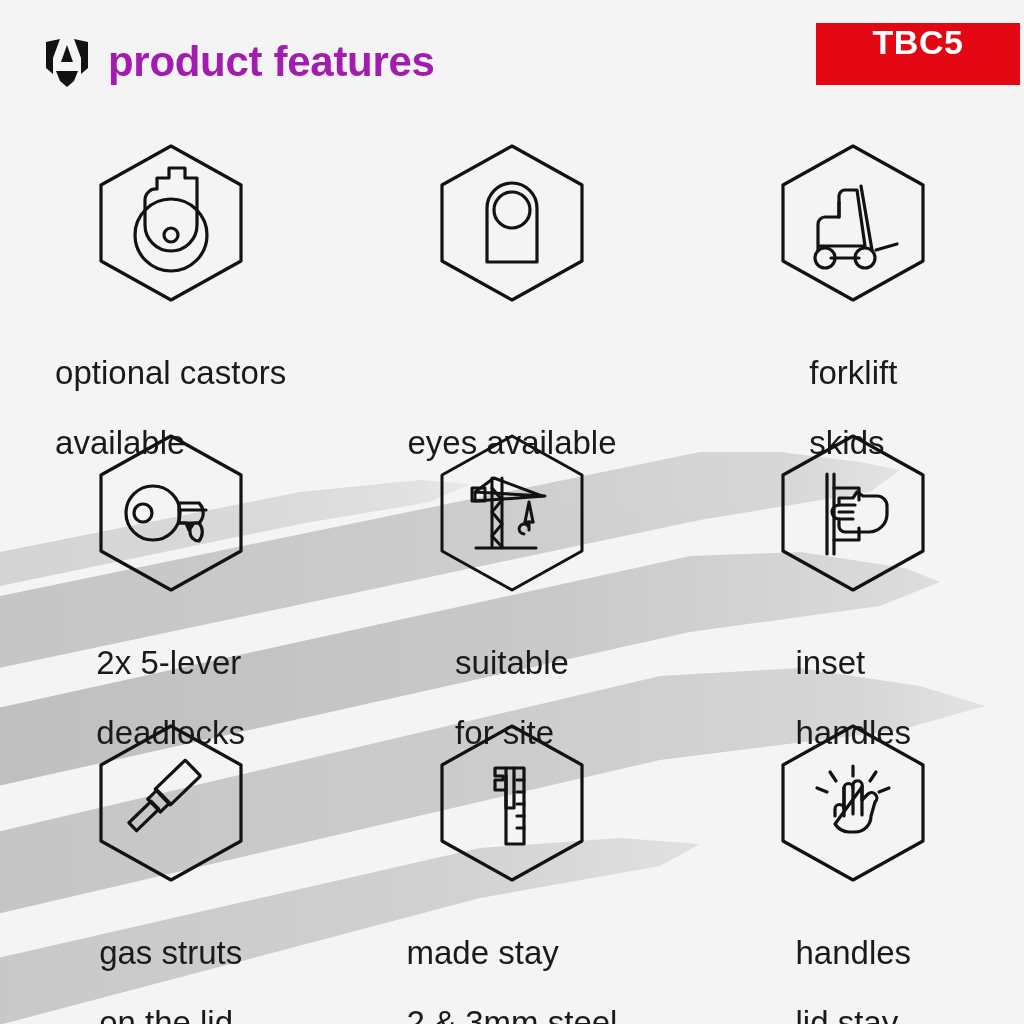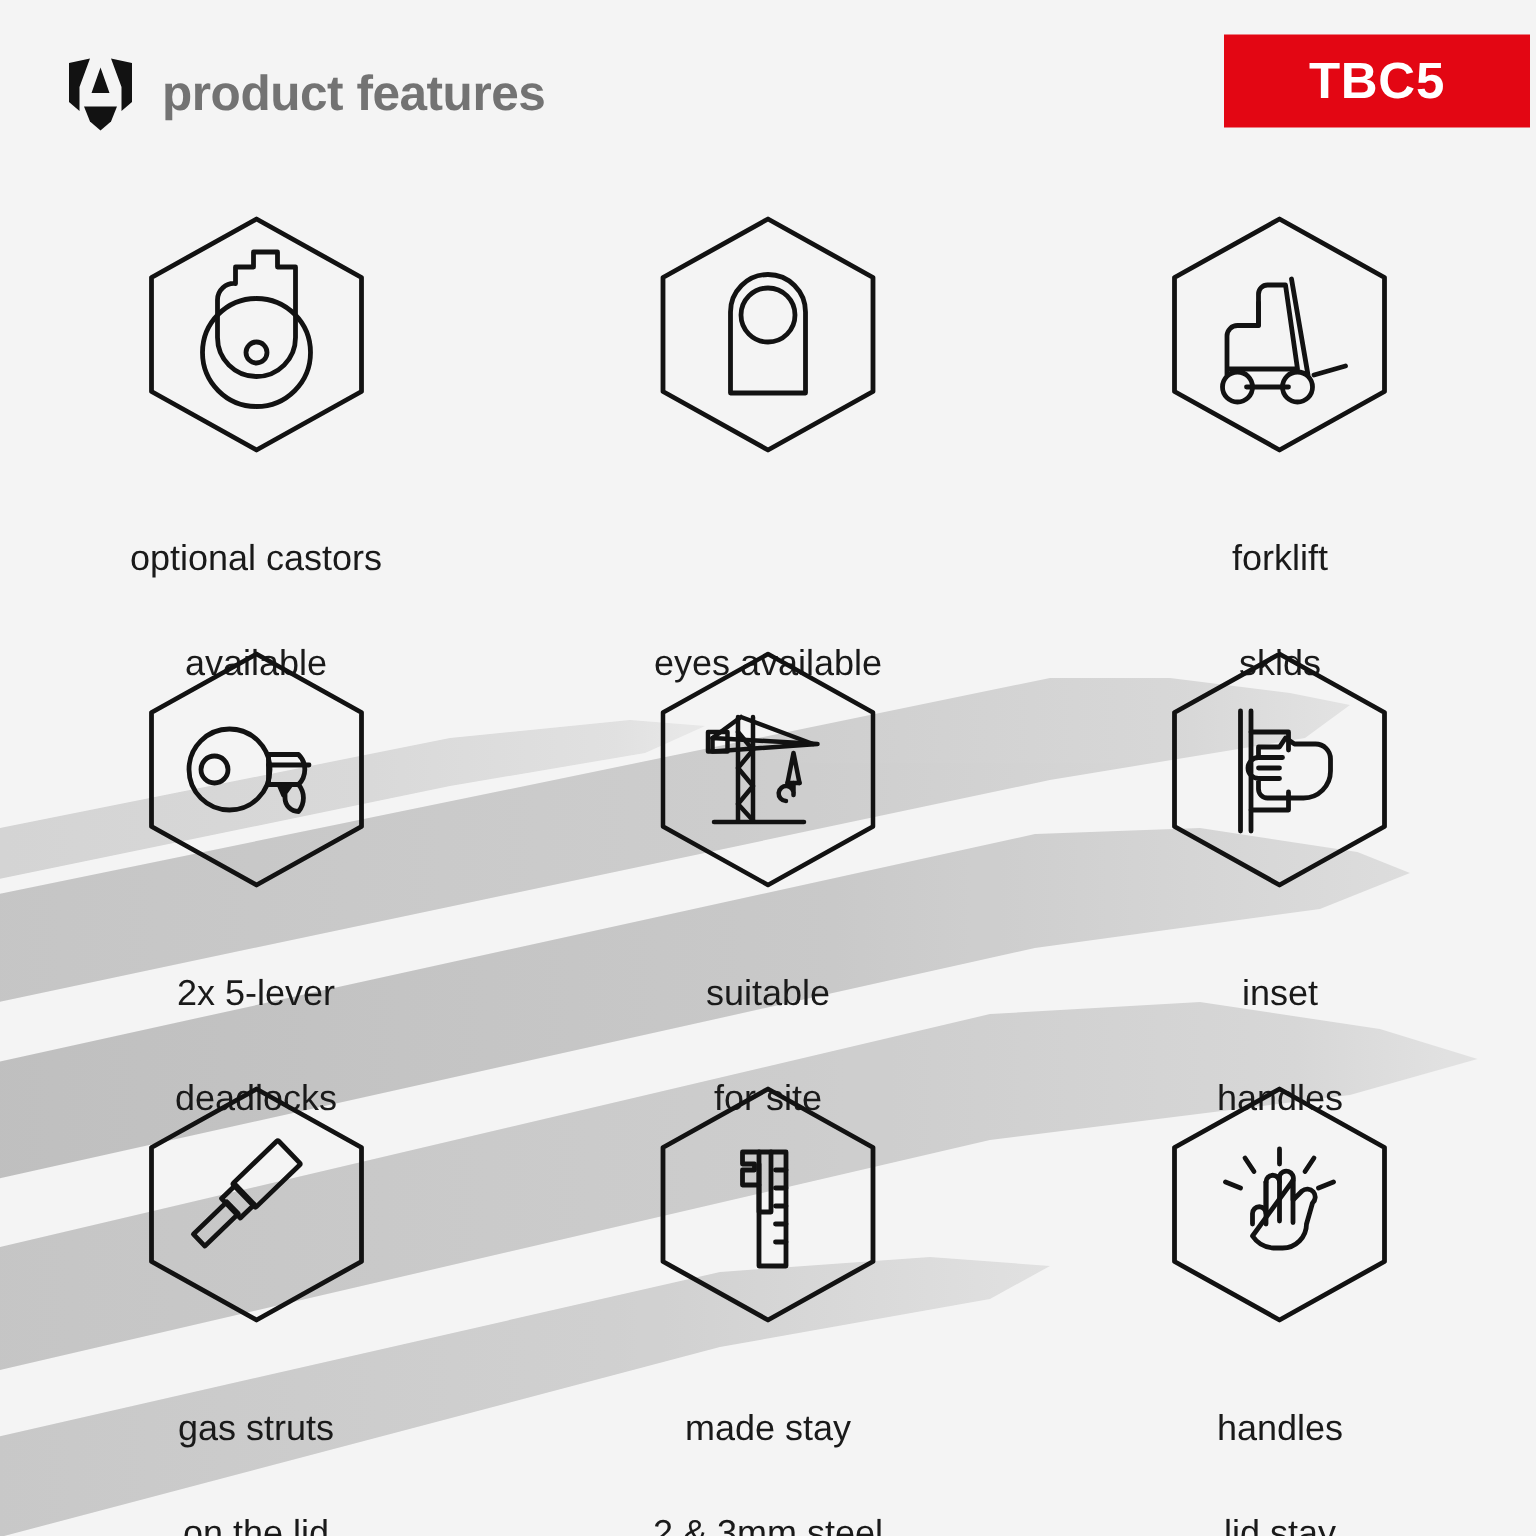--- a/index.html
+++ b/index.html
@@ -12,34 +12,34 @@
   #stage{position:absolute;inset:0;width:1024px;height:1024px;}
 
   
   .brush-layer{position:absolute;inset:0;width:1024px;height:1024px;
     pointer-events:none;z-index:0;}
 
   
   .header{position:absolute;top:0;left:0;width:1024px;height:110px;z-index:3;}
   .logo{position:absolute;left:43px;top:38px;width:48px;height:50px;}
   .header-title{position:absolute;left:108px;top:40px;
-    font-size:33px;font-weight:bold;color:#737373;letter-spacing:-0.3px;
+    font-size:42px;font-weight:bold;color:#a21caf;letter-spacing:-0.3px;
     line-height:44px;}
   .badge{position:absolute;right:4px;top:23px;width:204px;height:62px;
-    background:#e30613;display:flex;align-items:center;justify-content:center;}
+    background:#e30613;display:flex;align-items:flex-start;justify-content:center;}
   .badge-text{color:#ffffff;font-size:34px;font-weight:bold;letter-spacing:0.5px;}
 
   
   .grid{position:absolute;left:0;top:140px;width:1024px;height:870px;
     display:grid;grid-template-columns:repeat(3,1fr);
     grid-template-rows:repeat(3,290px);z-index:2;}
   .cell{display:flex;flex-direction:column;align-items:center;}
   .hexwrap{width:160px;height:166px;position:relative;}
   .hexwrap svg{display:block;width:160px;height:166px;}
-  .caption{margin-top:14px;text-align:center;font-size:24px;
+  .caption{margin-top:14px;text-align:left;font-size:33px;
     line-height:35px;color:#1a1a1a;white-space:pre-line;}
   .r2 .hexwrap{margin-top:0px;}
 </style>
 </head>
 <body>
 
 <div id="stage">
 
   <svg class="brush-layer" viewBox="0 0 1024 1024" xmlns="http://www.w3.org/2000/svg">
     <defs>

